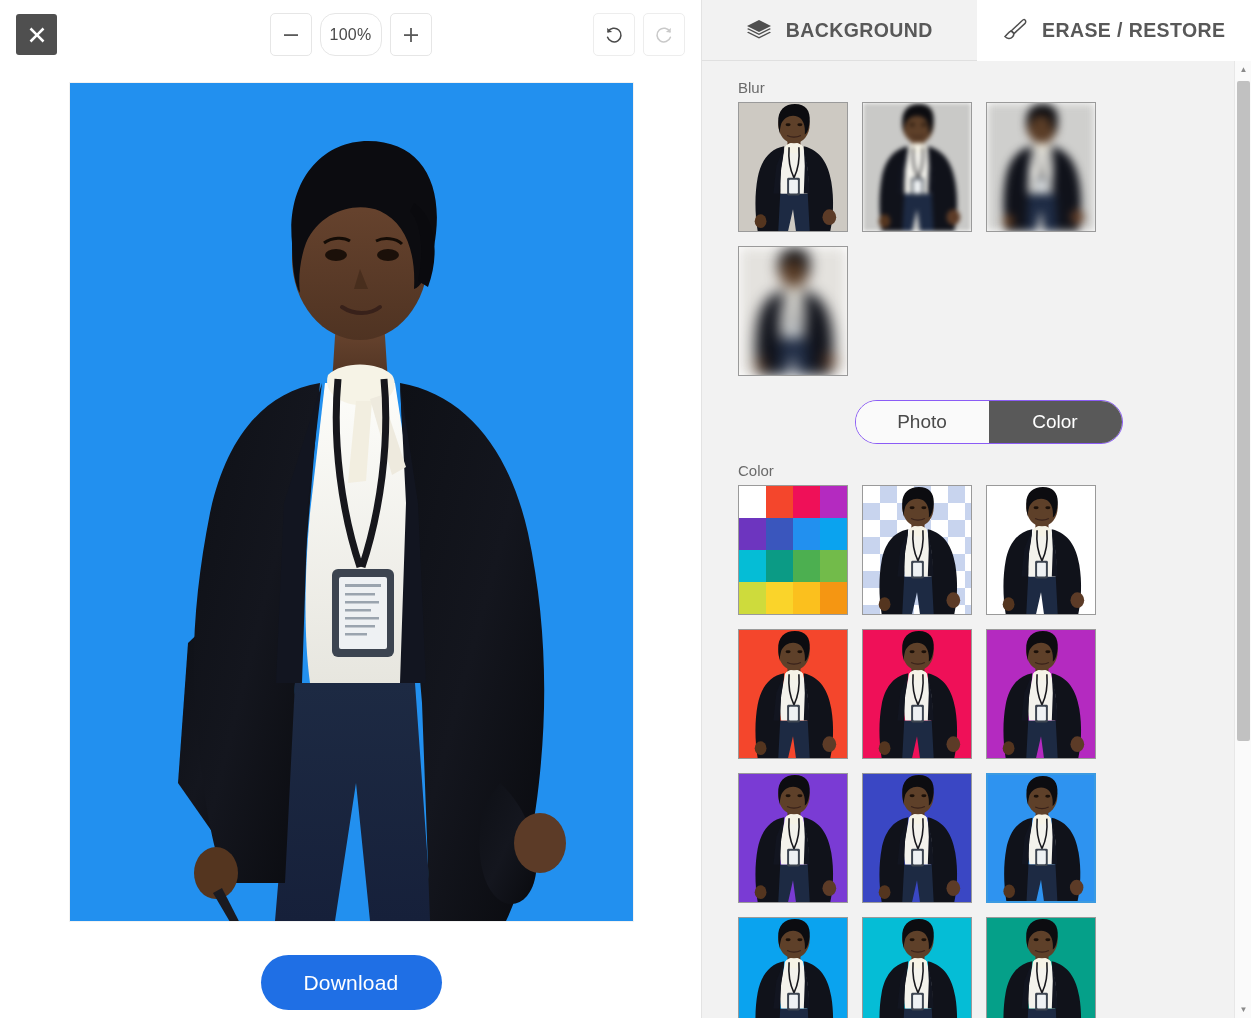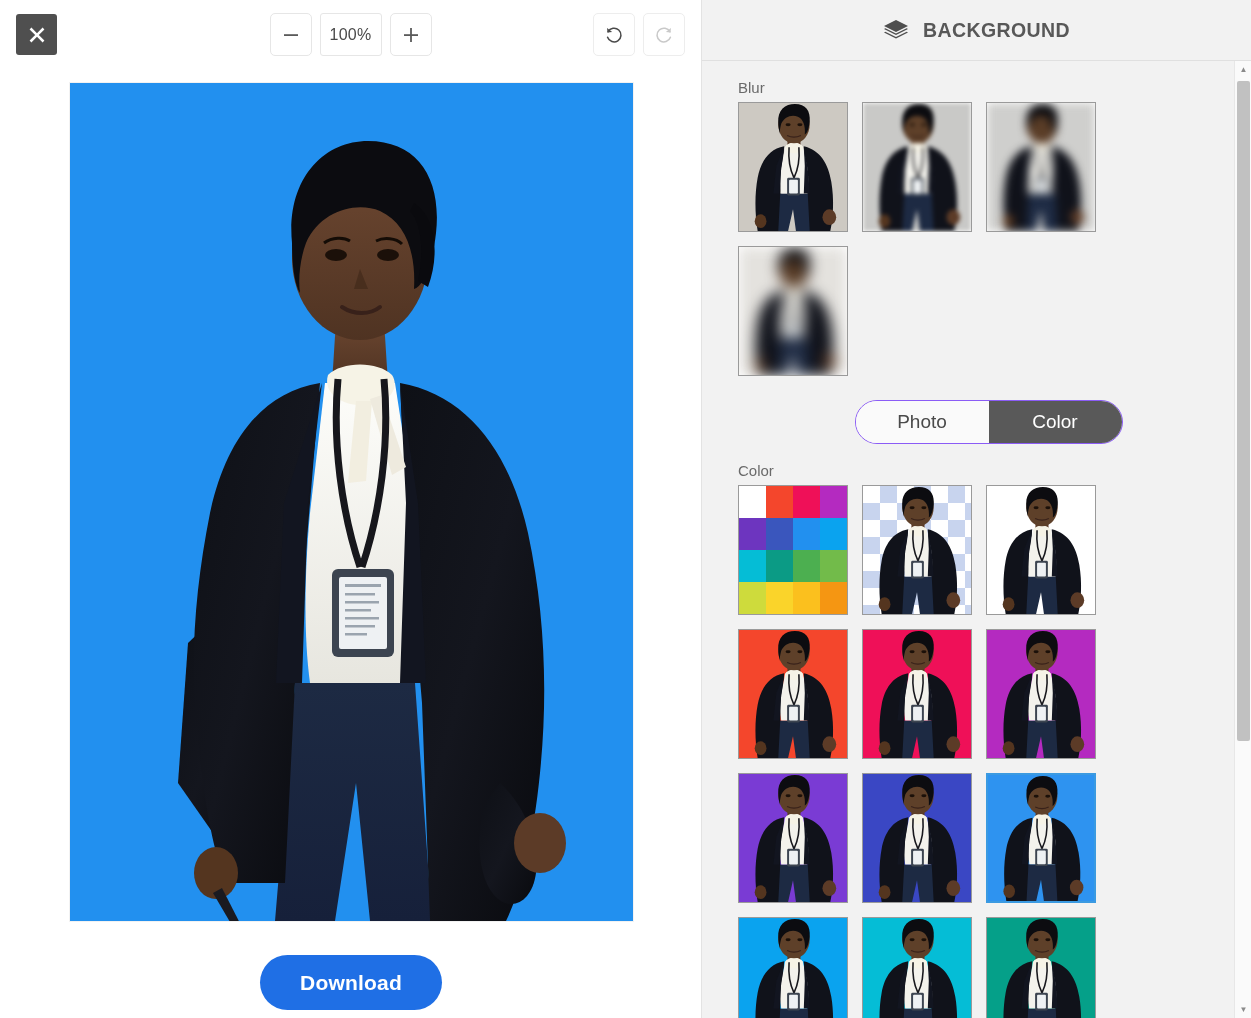--- a/index.html
+++ b/index.html
@@ -43,21 +43,21 @@
     border: 1px solid #e6e6e6;
     border-radius: 5px;
     display: flex; align-items: center; justify-content: center;
     cursor: pointer;
     color: #555;
   }
   .zval {
     min-width: 62px; height: 43px;
     background: #fff;
     border: 1px solid #e6e6e6;
-    border-radius: 3px;
+    border-radius: 15px;
     display: flex; align-items: center; justify-content: center;
     font-size: 16px; color: #4a4a4a; letter-spacing: .3px;
   }
   .history-group {
     position: absolute; right: 16px; top: 13px;
     display: flex; align-items: center; gap: 8px;
   }
   .hbtn {
     width: 42px; height: 43px;
     background: #fff;
@@ -85,21 +85,21 @@
   .photo .bg { position: absolute; inset: 0; }
   .subject { position: absolute; left: 0; top: 0; width: 100%; height: 100%; }
 
   .dl-wrap {
     position: absolute; left: 0; bottom: 8px; width: 702px;
     display: flex; justify-content: center;
   }
   .download-btn {
     background: #1f6fe5;
     color: #fff;
-    font-size: 21px; font-weight: bold;
+    font-size: 21px; font-weight: normal;
     border: none; border-radius: 32px;
     padding: 0 40px; height: 55px; min-width: 181px;
     cursor: pointer;
     letter-spacing: .2px;
   }
 
   
   .panel {
     width: 549px; height: 1018px;
     background: #f2f2f2;
@@ -342,20 +342,27 @@
 
     <div class="tabs">
       <div class="tab">
         <svg width="26" height="22" viewBox="0 0 26 22">
           <path d="M13 1 L25 7 L13 13 L1 7 Z" fill="#4f4f4f"></path>
           <path d="M13 14.5 L23.6 9.2 L25 10 L13 16 L1 10 L2.4 9.2 Z" fill="#4f4f4f"></path>
           <path d="M13 18 L23.6 12.7 L25 13.5 L13 19.5 L1 13.5 L2.4 12.7 Z" fill="#4f4f4f"></path>
         </svg>
         <span>BACKGROUND</span>
       </div>
+      <div class="tab active">
+        <svg width="26" height="24" viewBox="0 0 26 24">
+          <path d="M23 2 C24 3 24 4.5 22.8 5.6 L12 15.6 L9.4 12.8 L20 2.8 C21.2 1.6 22.2 1.2 23 2 Z" fill="none" stroke="#4f4f4f" stroke-width="1.5"></path>
+          <path d="M9 13 C6.6 14 5.2 16.6 3 18.6 C5 20.8 8.4 21.2 10.4 19 C12 17.2 11.8 15.2 11.8 15.2 Z" fill="none" stroke="#4f4f4f" stroke-width="1.5"></path>
+        </svg>
+        <span>ERASE / RESTORE</span>
+      </div>
     </div>
 
     <div class="panel-body">
 
       <div class="section-label">Blur</div>
       <div class="thumb-grid" id="blur-grid">
           <div class="thumb">
             <div class="ph">
               <div style="position:absolute;inset:0;background:#cdc9c2;"></div>
               <svg viewBox="0 0 110 130" preserveAspectRatio="none" style="position:absolute;inset:0;width:100%;height:100%;">

